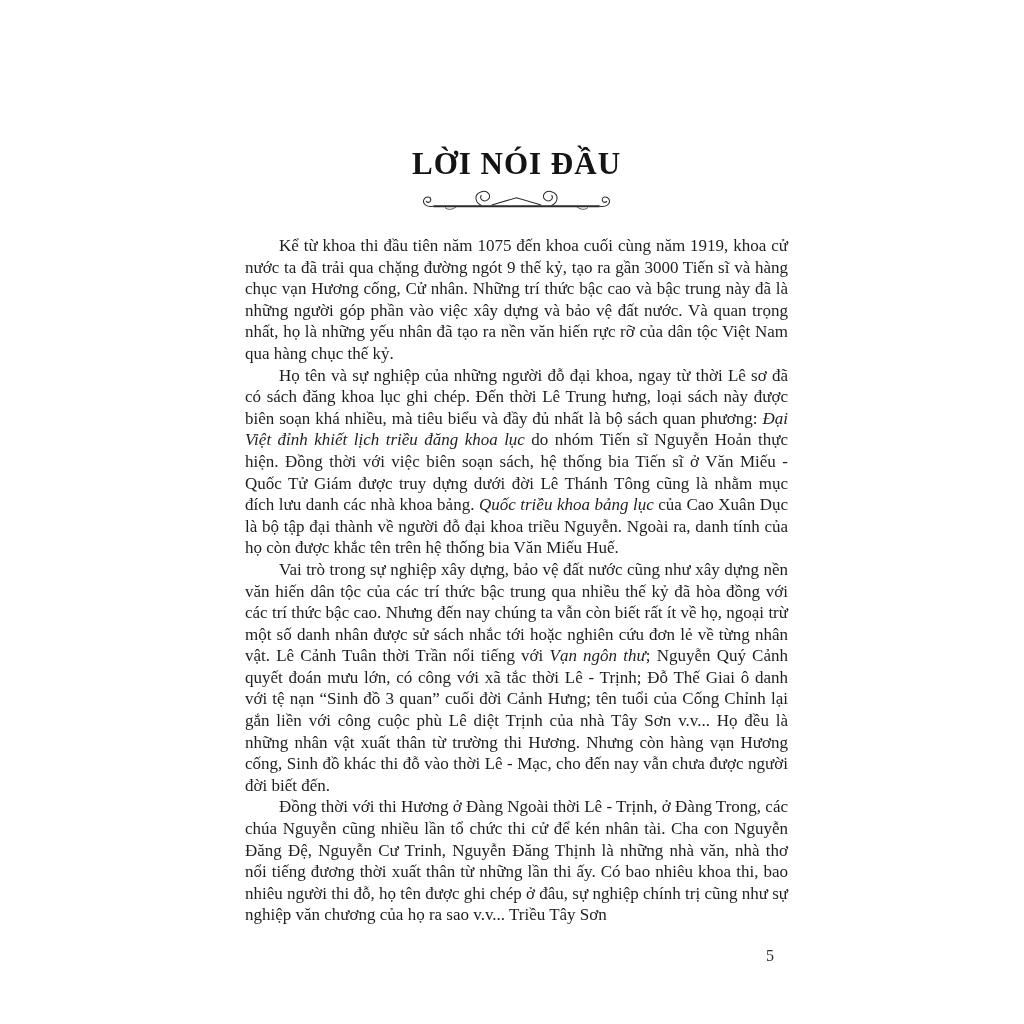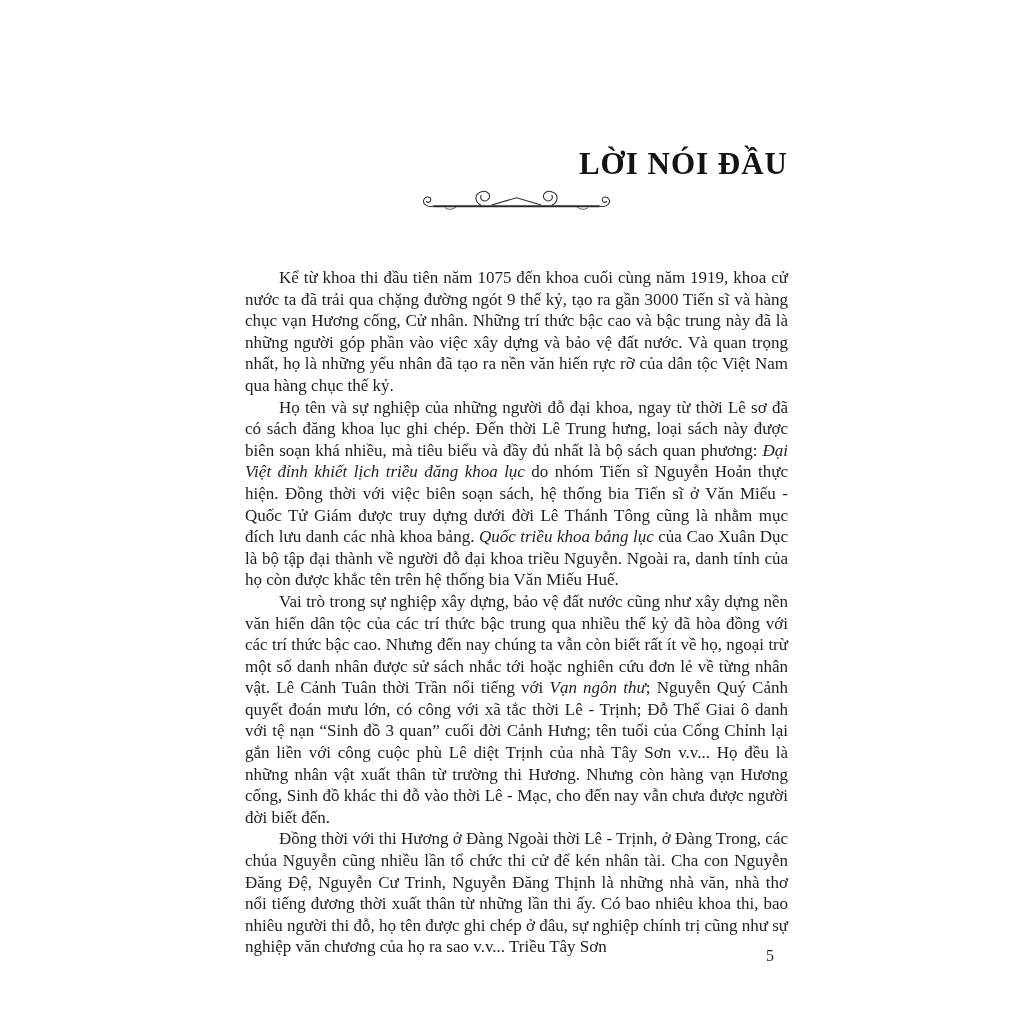--- a/index.html
+++ b/index.html
@@ -14,21 +14,21 @@
     background: #ffffff;
     overflow: hidden;
     font-family: "Liberation Serif", "DejaVu Serif", serif;
     color: #1c1c1c;
   }
   .page-title {
     position: absolute;
     top: 146px;
     left: 245px;
     width: 543px;
-    text-align: right;
+    text-align: center;
     font-size: 31px;
     font-weight: 700;
     letter-spacing: 1px;
     color: #141414;
     margin: 0;
   }
   .ornament {
     position: absolute;
     top: 188px;
     left: 245px;
@@ -38,21 +38,20 @@
   .ornament svg { display: inline-block; }
   .body-text {
     position: absolute;
     top: 235px;
     left: 245px;
     width: 543px;
     font-size: 17px;
     line-height: 21.6px;
     text-align: justify;
     color: #1e1e1e;
-    margin-top: 32px;
   }
   .body-text p {
     margin: 0;
     text-indent: 34px;
   }
   .body-text .italic {
     font-style: italic;
   }
   .page-number {
     position: absolute;

